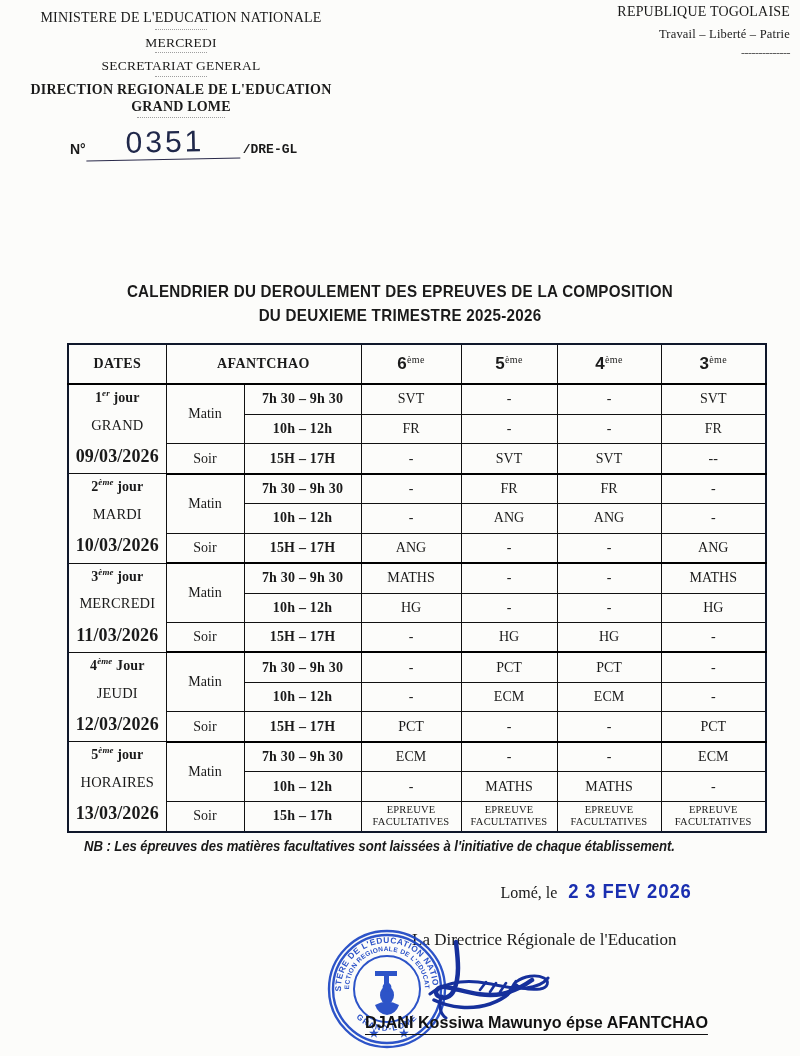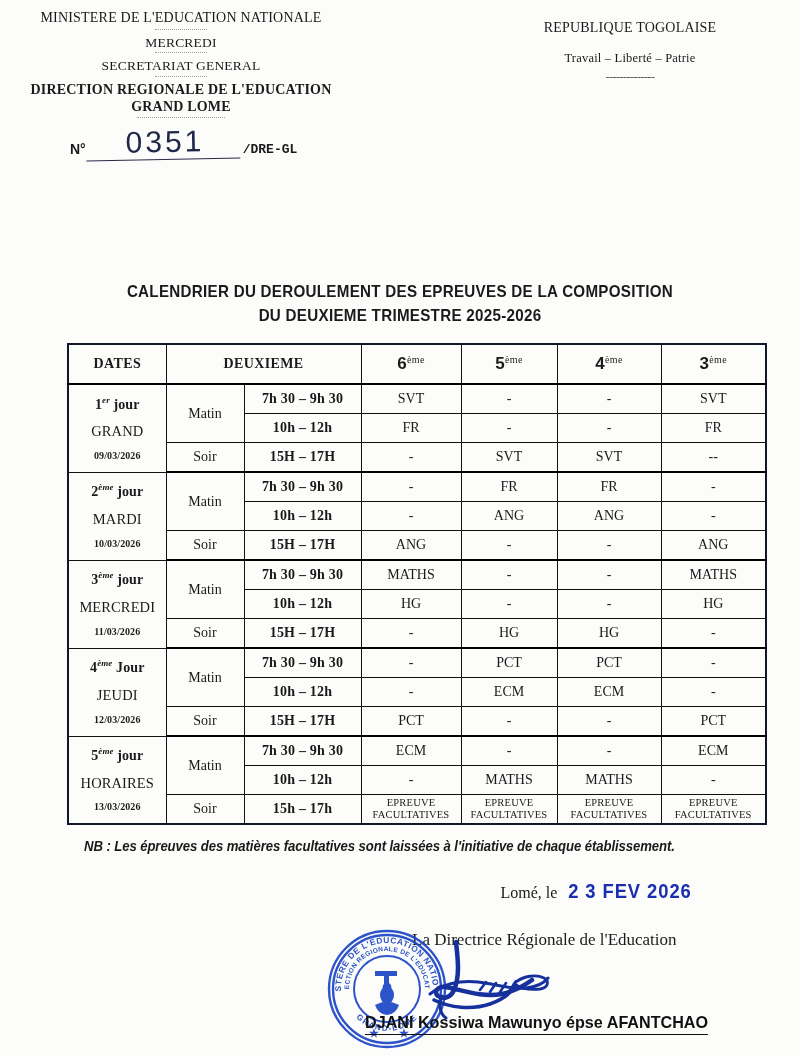--- a/index.html
+++ b/index.html
@@ -26,44 +26,44 @@
   .lh-left {
     position: absolute;
     left: 16px;
     top: 10px;
     width: 330px;
     text-align: center;
   }
   .lh-right {
     position: absolute;
     left: 470px;
-    top: 20px;
+    top: 4px;
     width: 320px;
-    text-align: center;
+    text-align: right;
   }
   .lh-line {
     font-family: "Liberation Serif", serif;
     font-size: 13.5px;
     letter-spacing: .2px;
     line-height: 1.18;
     white-space: nowrap;
   }
   .lh-line.bold { font-weight: bold; }
   .lh-line.big  { font-size: 14px; }
   .lh-sep {
     width: 52px;
     height: 3px;
     margin: 2px auto 2px auto;
     border-top: 1px dotted #8e8e8e;
     opacity: .85;
   }
   .lh-sep.wide { width: 88px; }
   .lh-sub {
     font-size: 12.5px;
-    margin-top: 14px;
+    margin-top: 6px;
   }
   .lh-dashes {
     margin-top: 5px;
     font-size: 12px;
     letter-spacing: -0.5px;
     color: #555;
   }
 
   
   .numline {
@@ -162,21 +162,21 @@
     font-size: 13.5px;
     line-height: 1.9;
     letter-spacing: .1px;
   }
   td.datecell .sup {
     font-size: 9px;
     vertical-align: super;
     font-style: italic;
   }
   td.datecell .dayname { display: block; font-weight: normal; font-size: 14.5px; }
-  td.datecell .dnum { display: block; font-weight: bold; font-size: 10px; }
+  td.datecell .dnum { display: block; font-weight: bold; font-size: 18px; }
 
   td.periodcell {
     font-family: "Liberation Sans", sans-serif;
     font-size: 14px;
   }
   td.timecell {
     font-weight: bold;
     font-size: 14px;
     letter-spacing: .2px;
     margin-top: 48px;
@@ -312,21 +312,21 @@
     <col style="width:78px">
     <col style="width:117px">
     <col style="width:100px">
     <col style="width:96px">
     <col style="width:104px">
     <col style="width:105px">
   </colgroup>
   <thead>
     <tr>
       <th class="hdr">DATES</th>
-      <th class="hdr" colspan="2">DEUXIEME</th>
+      <th class="hdr" colspan="2">AFANTCHAO</th>
       <th class="hdr"><span class="gnum">6</span><span class="sup">ème</span></th>
       <th class="hdr"><span class="gnum">5</span><span class="sup">ème</span></th>
       <th class="hdr"><span class="gnum">4</span><span class="sup">ème</span></th>
       <th class="hdr"><span class="gnum">3</span><span class="sup">ème</span></th>
     </tr>
   </thead>
   <tbody id="sched-body">
       <tr>
         <td class="datecell" rowspan="3"><span>1<span class="sup">er</span> jour</span><span class="dayname">GRAND</span><span class="dnum">09/03/2026</span></td>
         <td class="periodcell" rowspan="2">Matin</td>

